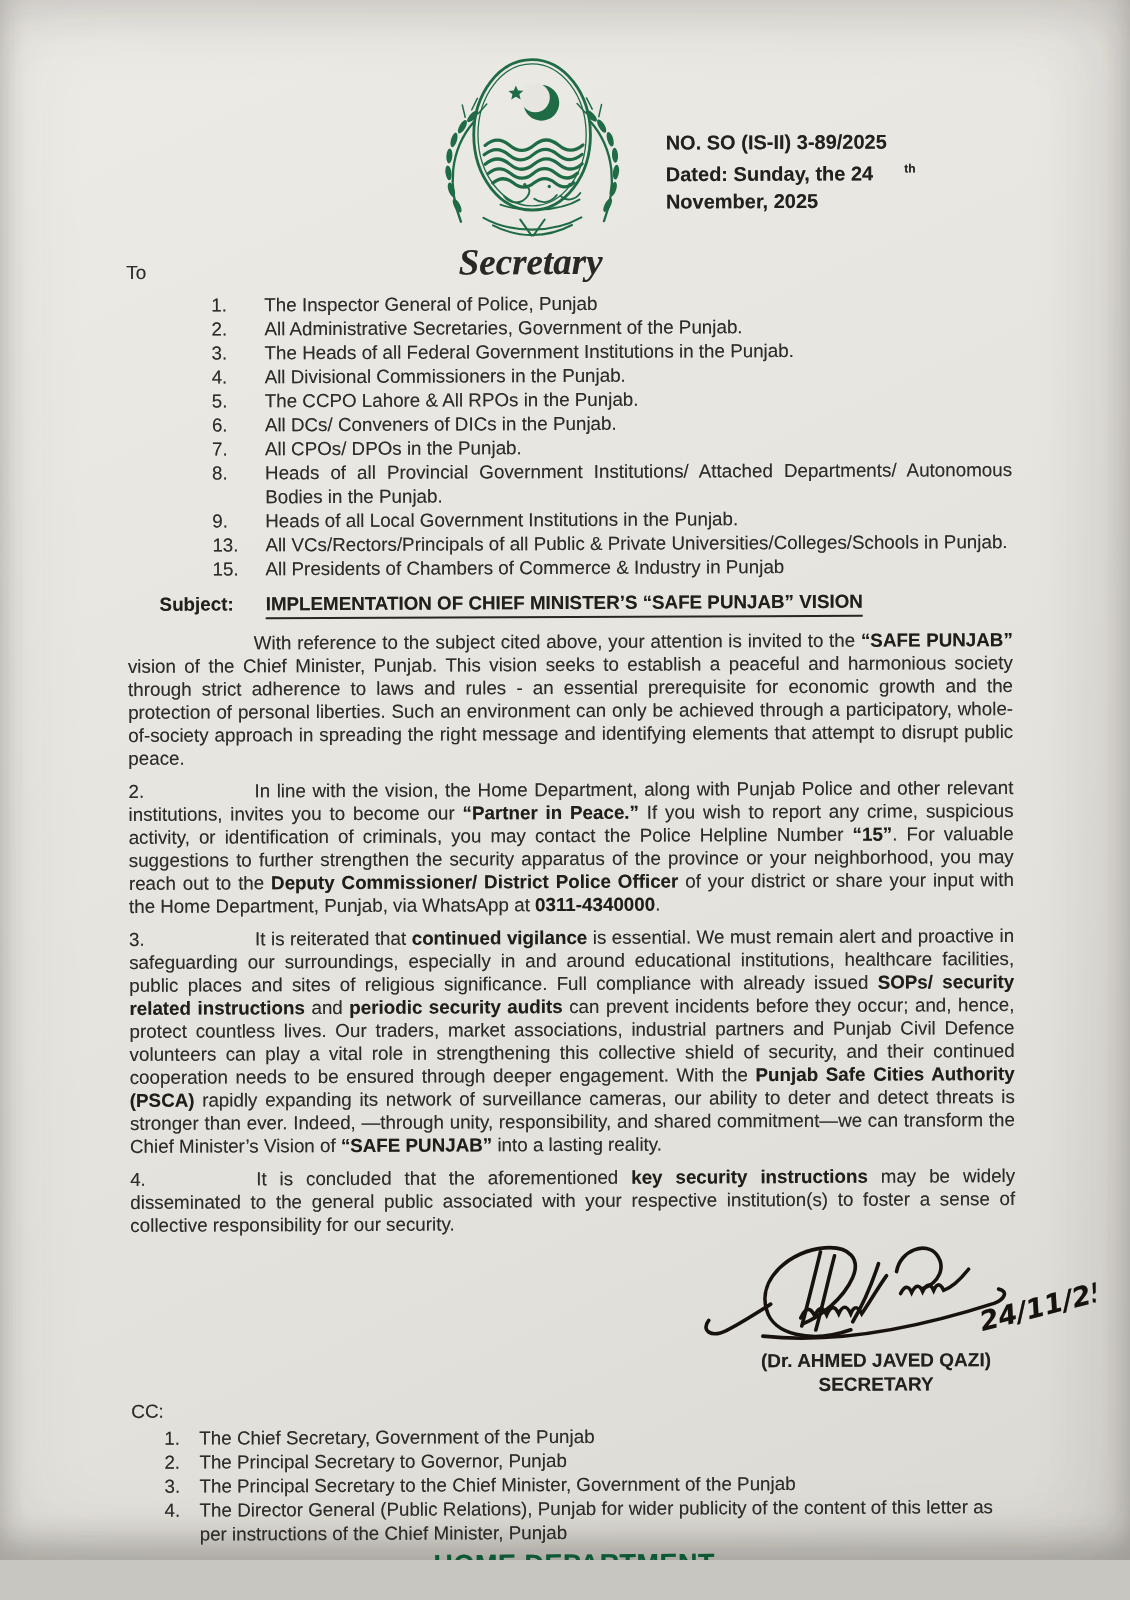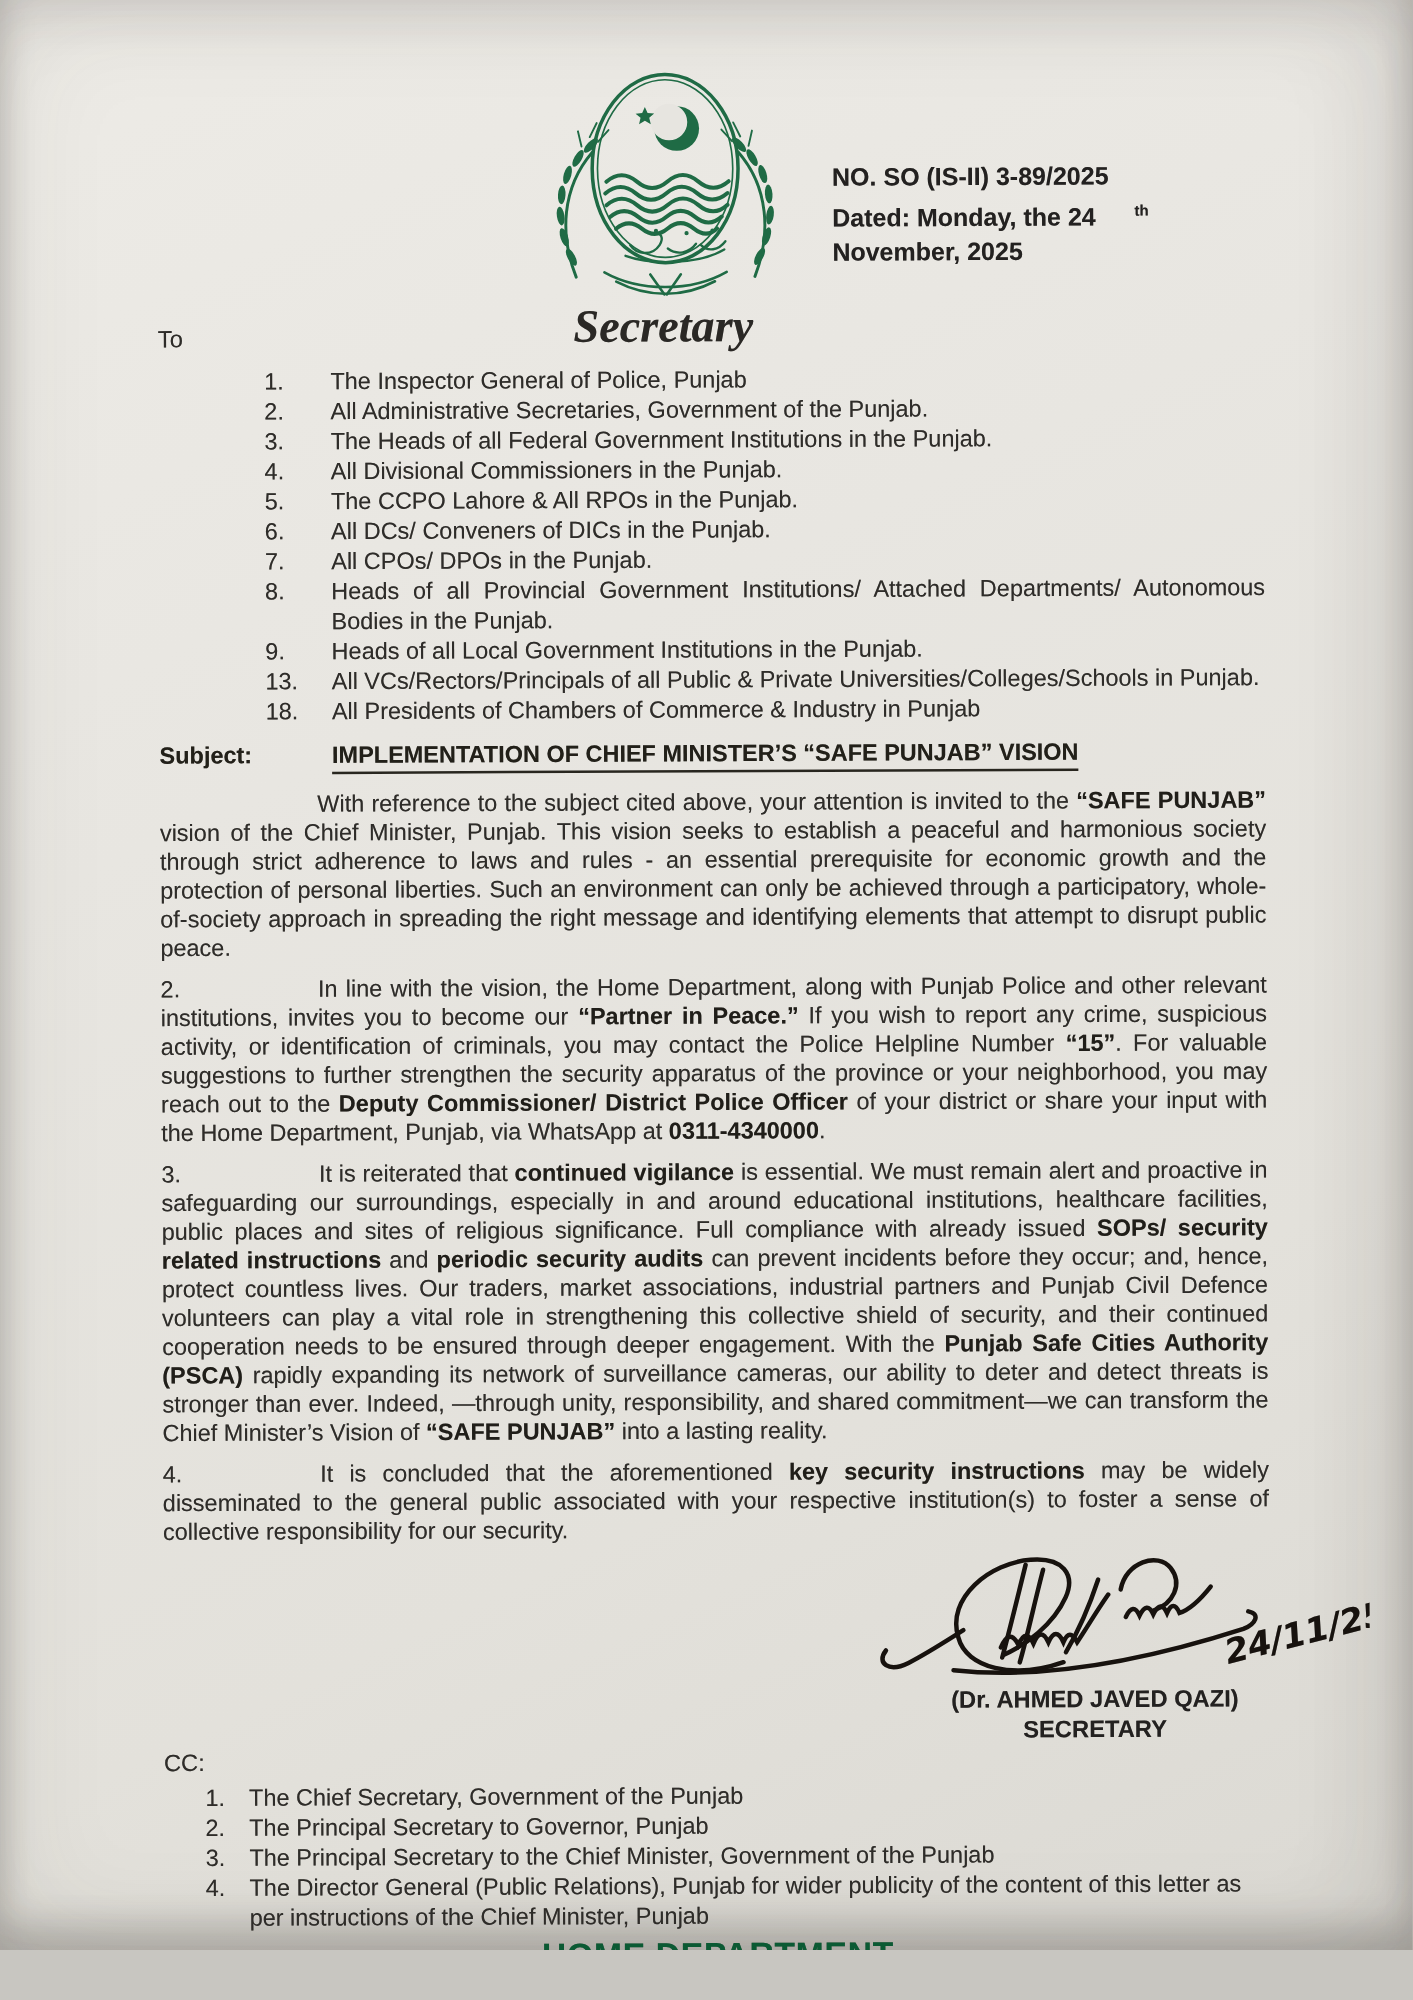--- a/index.html
+++ b/index.html
@@ -21,21 +21,21 @@
   .title{font-family:"Liberation Serif", serif;font-style:italic;font-weight:600;font-size:37px;
          text-align:center;transform:translateX(-38px);color:#2a2825;height:40px;line-height:40px;}
   .to{font-size:19px;margin-top:-22px;height:24px;}
   
   .rec-list{margin-top:8px;font-size:18.8px;line-height:24px;}
   .rec{display:flex;}
   .rnum{margin-left:85px;width:53px;flex:none;}
   .rtxt{flex:1;text-align:justify;}
   
   .subject-row{display:flex;margin-top:10px;font-weight:bold;font-size:18.8px;line-height:26px;color:#222019;}
-  .subj-label{width:138px;flex:none;}
+  .subj-label{width:138px;flex:none;text-align:center;}
   .subj-text{border-bottom:2px solid #28261f;padding-bottom:0px;}
   
   .paras{margin-top:12px;}
   .para{position:relative;font-size:18.8px;line-height:23px;text-align:justify;text-indent:126px;margin-bottom:10px;}
   .pnum{position:absolute;left:0;top:0;text-indent:0;}
   .b{font-weight:bold;color:#201e19;}
   .i{}
   
   .sig-wrap{position:relative;height:160px;margin-top:-6px;}
   .sig-svg{position:absolute;left:545px;top:-8px;width:420px;height:122px;}
@@ -101,21 +101,21 @@
           <path d="M76,162 c22,8 62,8 84,-5"></path>
           <g fill="#1f6b45" stroke="none">
             <circle cx="102" cy="141" r="1.8"></circle>
               <circle cx="128" cy="143" r="1.8"></circle>
               <circle cx="150" cy="141" r="1.8"></circle>
           </g>
         </g>
       </svg>
       <div class="refblock">
         <div>NO. SO (IS-II) 3-89/2025</div>
-        <div><span>Dated: Monday, the 24</span><sup>th</sup><span> November, 2025</span></div>
+        <div><span>Dated: Sunday, the 24</span><sup>th</sup><span> November, 2025</span></div>
       </div>
     </div>
 
     <div class="title">Secretary</div>
     <div class="to">To</div>
 
     <div class="rec-list">
       <div class="rec">
           <span class="rnum">1.</span>
           <span class="rtxt">The Inspector General of Police, Punjab</span>
@@ -150,21 +150,21 @@
         </div>
         <div class="rec">
           <span class="rnum">9.</span>
           <span class="rtxt">Heads of all Local Government Institutions in the Punjab.</span>
         </div>
         <div class="rec">
           <span class="rnum">13.</span>
           <span class="rtxt">All VCs/Rectors/Principals of all Public &amp; Private Universities/Colleges/Schools in Punjab.</span>
         </div>
         <div class="rec">
-          <span class="rnum">18.</span>
+          <span class="rnum">15.</span>
           <span class="rtxt">All Presidents of Chambers of Commerce &amp; Industry in Punjab</span>
         </div>
     </div>
 
     <div class="subject-row">
       <span class="subj-label">Subject:</span>
       <span class="subj-text">IMPLEMENTATION OF CHIEF MINISTER’S “SAFE PUNJAB” VISION</span>
     </div>
 
     <div class="paras">

